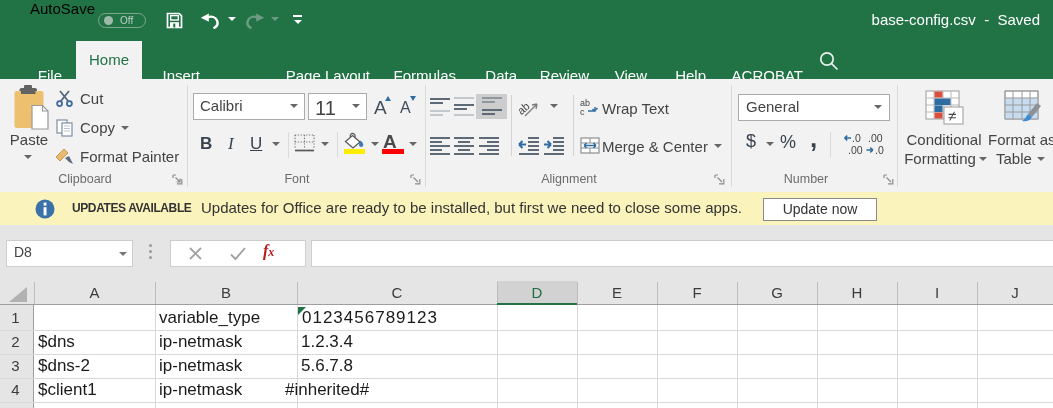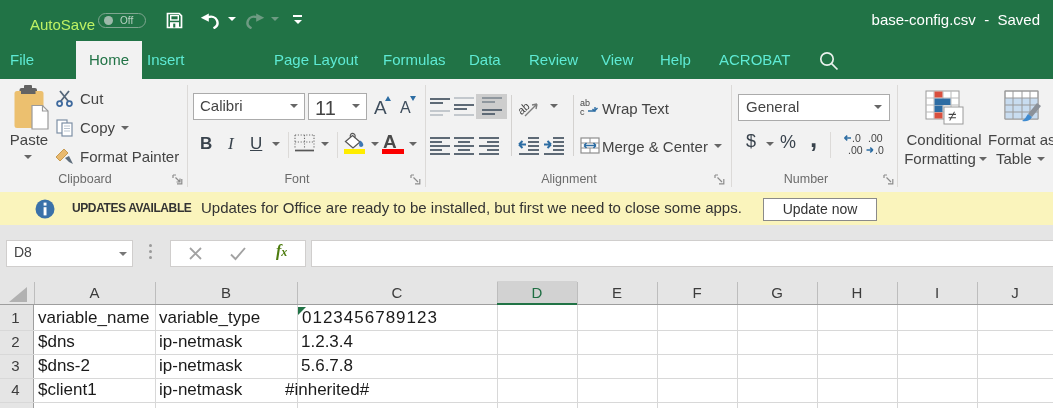--- a/index.html
+++ b/index.html
@@ -2,21 +2,21 @@
 <html><head>
 <meta charset="utf-8">
 <style>
   html,body{margin:0;padding:0;}
   body{width:1053px;height:408px;overflow:hidden;font-family:"Liberation Sans",sans-serif;}
   #app{position:relative;width:1053px;height:408px;background:#fff;overflow:hidden;}
   .abs{position:absolute;}
   
   #titlebar{left:0;top:0;width:1053px;height:40px;background:#217346;}
   #tabrow{left:0;top:40px;width:1053px;height:39px;background:#217346;}
-  .tab{position:absolute;top:0;height:39px;line-height:39px;color:#5eead4;font-size:15px;text-align:left;}
+  .tab{position:absolute;top:16px;height:39px;line-height:39px;color:#ffffff;font-size:15px;text-align:right;}
   #hometab{position:absolute;left:76px;top:1px;width:66px;height:38px;background:#f2f2f2;color:#217346;line-height:38px;text-align:center;font-size:15px;}
   #ribbon{left:0;top:79px;width:1053px;height:113px;background:#f2f2f2;}
   .gsep{position:absolute;top:6px;width:1px;height:102px;background:#dcdad8;}
   .glabel{position:absolute;top:93px;font-size:12.5px;color:#6b6b6b;text-align:center;}
   .rtext{position:absolute;font-size:15px;color:#444;white-space:nowrap;}
   .combo{position:absolute;background:#fff;border:1px solid #ababab;}
   .dd{position:absolute;width:0;height:0;border-left:4px solid transparent;border-right:4px solid transparent;border-top:4px solid #666;}
   
   #msgbar{left:0;top:192px;width:1053px;height:33px;background:#faf4bc;}
   
@@ -28,21 +28,21 @@
   .hline{position:absolute;left:0;width:1053px;height:1px;background:#d8d8d8;}
   .cell{position:absolute;height:24px;line-height:24px;font-size:17px;color:#1a1a1a;white-space:nowrap;}
   .rownum{position:absolute;width:31px;text-align:center;height:24px;line-height:24px;font-size:15px;color:#3c3c3c;}
   .colhdr{position:absolute;top:57px;height:22px;line-height:22px;font-size:15px;color:#3c3c3c;text-align:center;}
   .htick{position:absolute;top:57px;width:1px;height:22px;background:#bdbdbd;}
 </style>
 </head>
 <body>
 <div id="app">
   <div class="abs" id="titlebar">
-    <div style="position:absolute;left:30px;top:16px;font-size:15px;color:#bef264;">AutoSave</div>
+    <div style="position:absolute;left:30px;top:0;font-size:15px;color:#000000;">AutoSave</div>
     <div style="position:absolute;left:98px;top:13px;width:46px;height:13px;border:1px solid #7fa690;border-radius:8px;">
       <div style="position:absolute;left:5px;top:2px;width:9px;height:9px;border-radius:50%;background:#9db9aa;"></div>
       <div style="position:absolute;left:21px;top:0px;font-size:10px;line-height:13px;color:#bcd3c5;">Off</div>
     </div>
     <svg style="position:absolute;left:166px;top:12px;" width="17" height="17" viewBox="0 0 17 17">
       <path d="M1.5 1.5 H13.2 L15.5 3.8 V15.5 H1.5 Z" fill="none" stroke="#fff" stroke-width="1.7"></path>
       <rect x="4.7" y="3.6" width="7.6" height="4.4" fill="none" stroke="#fff" stroke-width="1.4"></rect>
       <rect x="4" y="10.2" width="9" height="5.3" fill="#fff"></rect>
       <rect x="7.2" y="11.6" width="2.1" height="3.9" fill="#217346"></rect>
     </svg>
@@ -278,21 +278,21 @@
     <div style="position:absolute;left:149px;top:19px;width:3px;height:3px;background:#9a9a9a;border-radius:50%;"></div>
     <div style="position:absolute;left:149px;top:25px;width:3px;height:3px;background:#9a9a9a;border-radius:50%;"></div>
     <div style="position:absolute;left:149px;top:31px;width:3px;height:3px;background:#9a9a9a;border-radius:50%;"></div>
     <div class="wbox" style="left:170px;top:15px;width:134px;height:25px;">
       <svg style="position:absolute;left:17px;top:5px;" width="15" height="15" viewBox="0 0 15 15">
           <path d="M2 2 L13 13 M13 2 L2 13" stroke="#a2a2a2" stroke-width="1.8"></path>
         </svg>
       <svg style="position:absolute;left:59px;top:5px;" width="16" height="15" viewBox="0 0 16 15">
           <path d="M1 8.5 L5.5 13 L15 2" stroke="#a2a2a2" stroke-width="1.9" fill="none"></path>
         </svg>
-      <div style="position:absolute;left:105px;top:1px;font-size:16px;font-style:italic;font-family:'Liberation Serif',serif;font-weight:bold;color:#4d7c0f;">f<span style="font-size:12px;">x</span></div>
+      <div style="position:absolute;left:92px;top:1px;font-size:16px;font-style:italic;font-family:'Liberation Serif',serif;font-weight:bold;color:#b91c1c;">f<span style="font-size:12px;">x</span></div>
     </div>
     <div class="wbox" style="left:311px;top:15px;width:742px;height:25px;border-right:none;"></div>
 
     <svg style="position:absolute;left:7px;top:61px;" width="21" height="17" viewBox="0 0 21 17">
         <path d="M20 1 V16 H2 Z" fill="#b1b1b1"></path>
       </svg>
     <div style="position:absolute;left:497px;top:56px;width:80px;height:23px;background:#d2d2d2;"></div>
     <div class="colhdr" style="left:34px;width:121px;">A</div>
     <div class="colhdr" style="left:155px;width:142px;">B</div>
     <div class="colhdr" style="left:297px;width:200px;">C</div>
@@ -328,21 +328,20 @@
     <div class="vline" style="left:897px;"></div>
     <div class="vline" style="left:977px;"></div>
     <div class="hline" style="top:25px;"></div>
     <div class="hline" style="top:49px;"></div>
     <div class="hline" style="top:73px;"></div>
     <div class="hline" style="top:97px;"></div>
     <div class="rownum" style="left:0;top:1px;">1</div>
     <div class="rownum" style="left:0;top:25px;">2</div>
     <div class="rownum" style="left:0;top:49px;">3</div>
     <div class="rownum" style="left:0;top:73px;">4</div>
-    <div class="cell" style="left:38px;top:1px;">variable_name</div>
     <div class="cell" style="left:159px;top:1px;">variable_type</div>
     <div class="cell" style="left:302px;top:1px;letter-spacing:1px;">0123456789123</div>
     <svg style="position:absolute;left:298px;top:2px;" width="8" height="8" viewBox="0 0 8 8">
         <path d="M0 0 H8 L0 8 Z" fill="#217346"></path>
       </svg>
     <div class="cell" style="left:38px;top:25px;">$dns</div>
     <div class="cell" style="left:159px;top:25px;">ip-netmask</div>
     <div class="cell" style="left:301px;top:25px;">1.2.3.4</div>
     <div class="cell" style="left:38px;top:49px;">$dns-2</div>
     <div class="cell" style="left:159px;top:49px;">ip-netmask</div>

